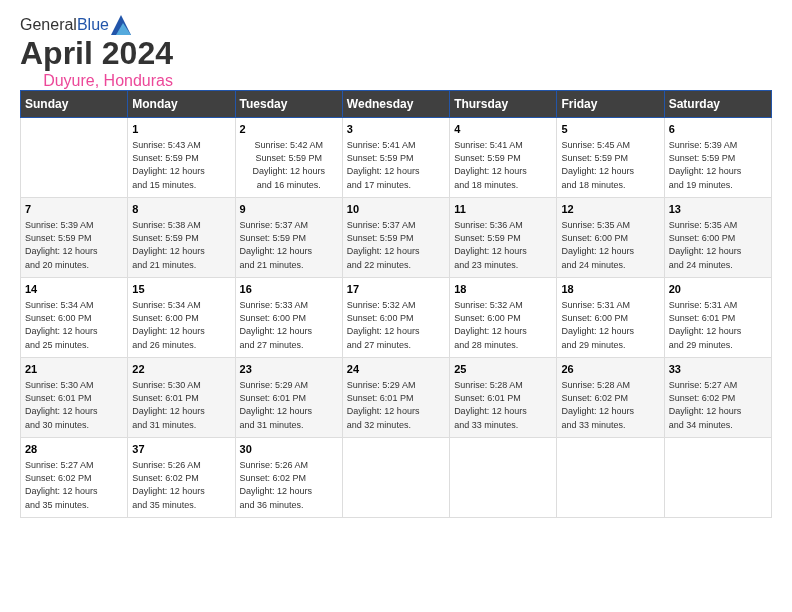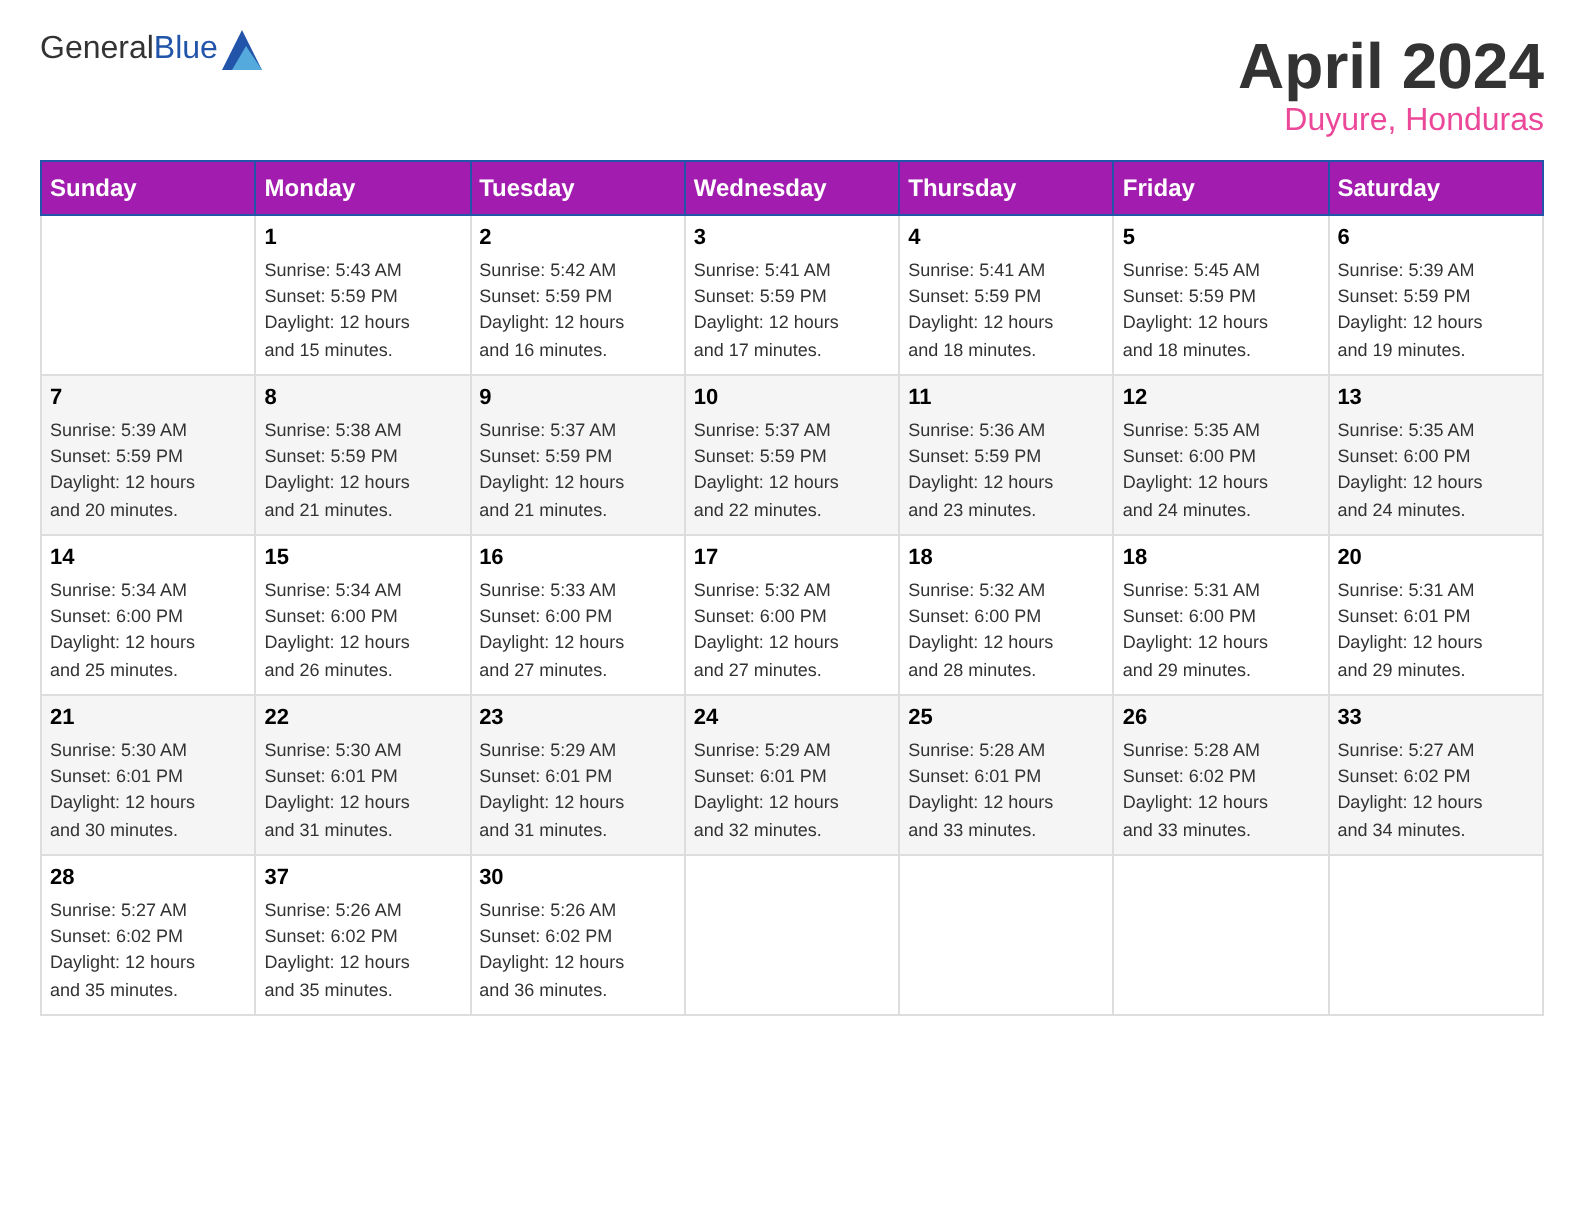--- a/index.html
+++ b/index.html
@@ -10,23 +10,22 @@
       height: 612px;
       overflow: hidden;
     }
     .page {
       width: 792px;
       min-height: 612px;
       padding: 15px 20px;
     }
     .header {
       display: flex;
-      justify-content: space-between;
       align-items: flex-start;
-      margin-bottom: 10px;
+      flex-direction: column;
     }
     .logo {
       display: flex;
       align-items: center;
     }
     .logo-general { color: #333; }
     .logo-blue { color: #2255aa; }
     .logo-icon {
       width: 20px;
       height: 20px;
@@ -43,21 +42,21 @@
     .location-title {
       font-size: 16px;
       color: #ec4899;
     }
     table {
       width: 100%;
       border-collapse: collapse;
       font-size: 10px;
     }
     thead tr {
-      background-color: #a21caf;
+      background-color: #404040;
       color: #fff;
     }
     thead th {
       padding: 6px 4px;
       text-align: left;
       font-size: 12px;
       font-weight: bold;
       border: 1px solid #2255aa;
     }
     tbody tr {
@@ -130,21 +129,21 @@
           <td class="empty-cell"></td>
           <td>
             <span class="day-num">1</span>
             <div class="day-info" style="white-space: pre-line;">Sunrise: 5:43 AM
 Sunset: 5:59 PM
 Daylight: 12 hours
 and 15 minutes.</div>
           </td>
           <td>
             <span class="day-num">2</span>
-            <div class="day-info" style="white-space: pre-line;">Sunrise: 5:42 AM
+            <div class="day-info" style="white-space: pre-line; text-align: center;">Sunrise: 5:42 AM
 Sunset: 5:59 PM
 Daylight: 12 hours
 and 16 minutes.</div>
           </td>
           <td>
             <span class="day-num">3</span>
             <div class="day-info" style="white-space: pre-line;">Sunrise: 5:41 AM
 Sunset: 5:59 PM
 Daylight: 12 hours
 and 17 minutes.</div>

